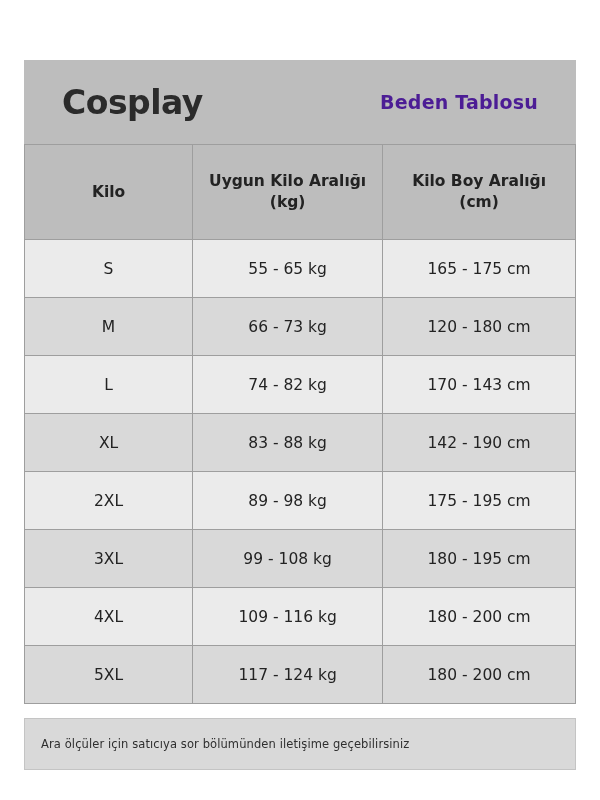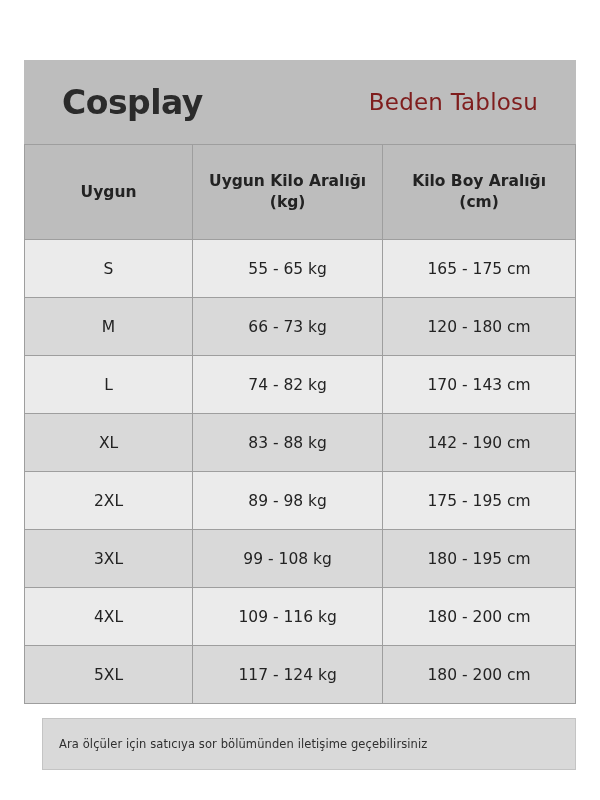--- a/index.html
+++ b/index.html
@@ -42,23 +42,23 @@
   }
   .brand {
     font-family: "DejaVu Sans", "Liberation Sans", sans-serif;
     font-size: 33px;
     font-weight: bold;
     letter-spacing: -0.5px;
     color: #2b2b2b;
     line-height: 1;
   }
   .header-title {
-    font-size: 23px;
-    font-weight: normal;
-    color: #7f1d1d;
+    font-size: 19px;
+    font-weight: bold;
+    color: #4c1d95;
     letter-spacing: 0.2px;
   }
 
   
   table.size-table {
     width: 100%;
     border-collapse: collapse;
     table-layout: fixed;
   }
   table.size-table th,
@@ -95,21 +95,20 @@
   
   .footer {
     margin-top: 14px;
     background: #d9d9d9;
     border: 1px solid #c4c4c4;
     height: 52px;
     display: flex;
     align-items: center;
     padding: 0 16px;
     box-sizing: border-box;
-    margin-left: 18px;
   }
   .footer-text {
     font-size: 11.5px;
     color: #2f2f2f;
     letter-spacing: 0.1px;
   }
 </style>
 </head>
 <body>
 
@@ -123,21 +122,21 @@
 
     <table class="size-table">
       <colgroup>
         <col class="c-beden">
         <col class="c-kilo">
         <col class="c-boy">
       </colgroup>
       <thead>
         <tr>
           <th>
-            <span>Uygun</span>
+            <span>Kilo</span>
           </th>
           <th>
             <span>Uygun Kilo Aralığı</span><br>
             <span>(kg)</span>
           </th>
           <th>
             <span>Kilo Boy Aralığı</span><br>
             <span>(cm)</span>
           </th>
         </tr>

